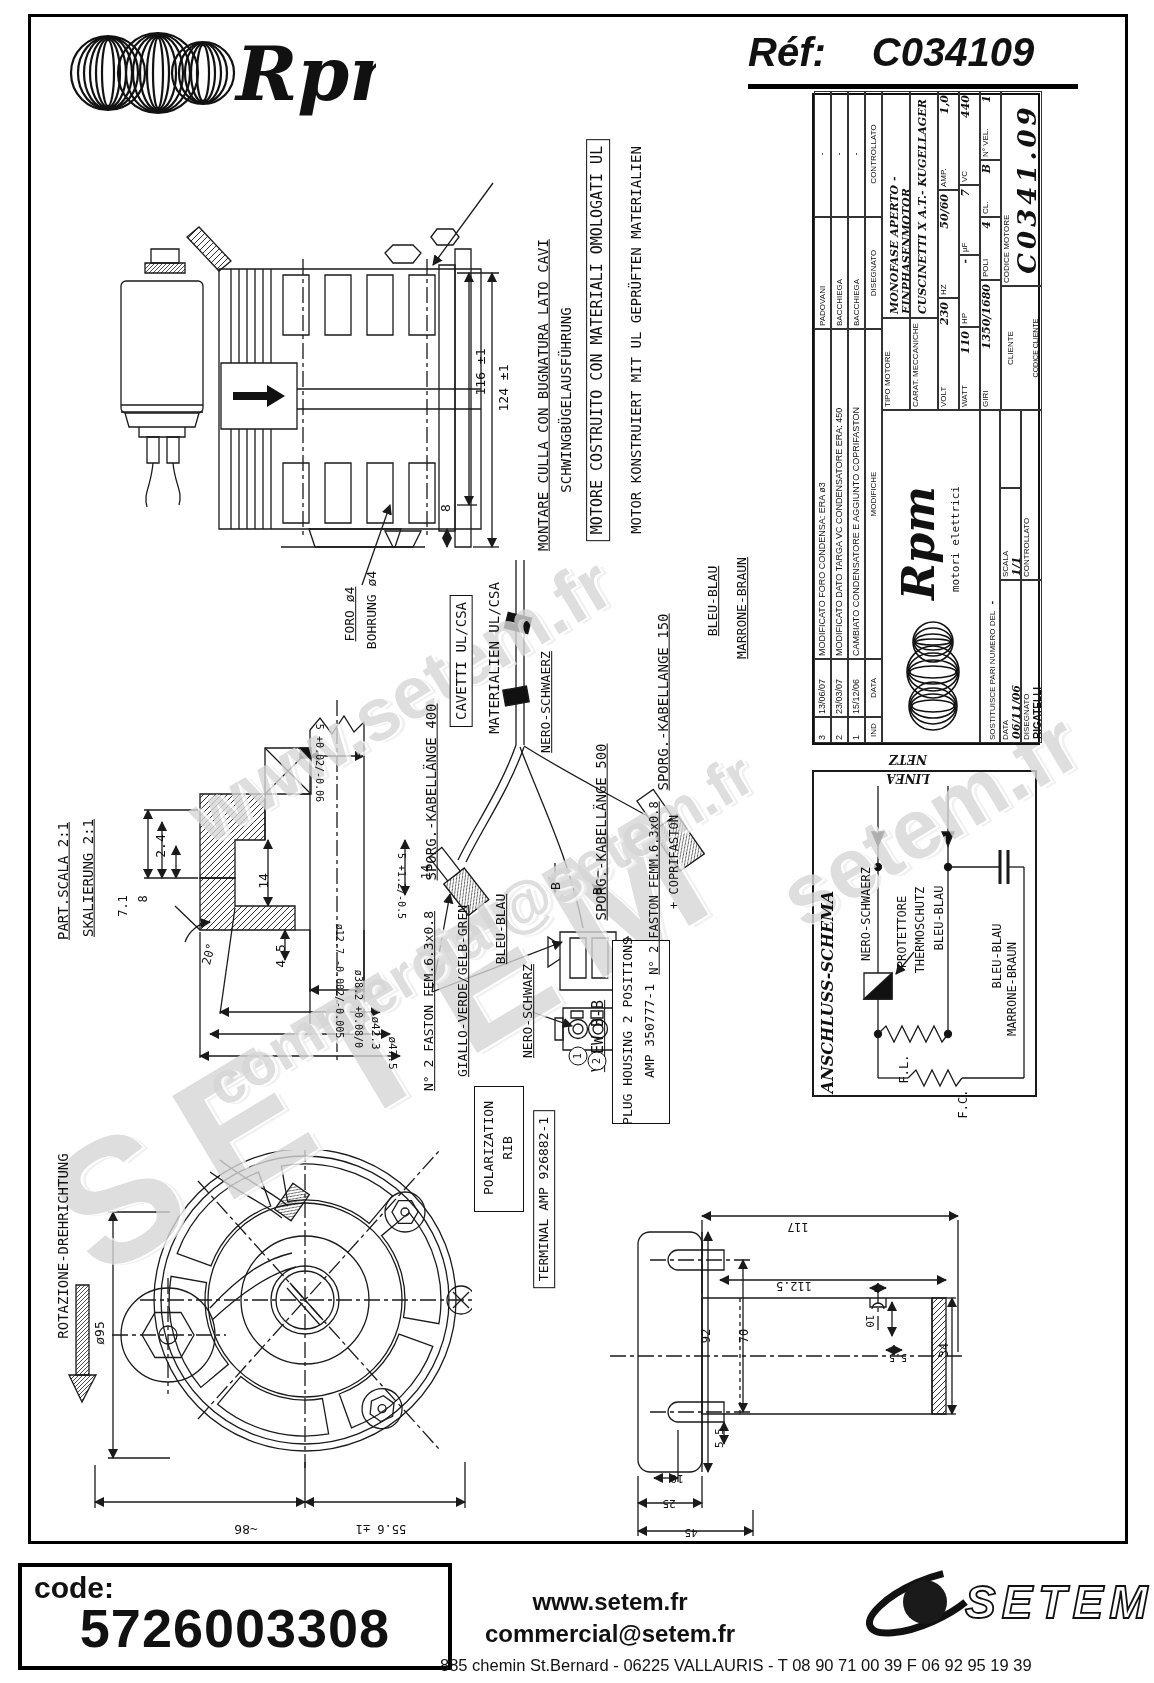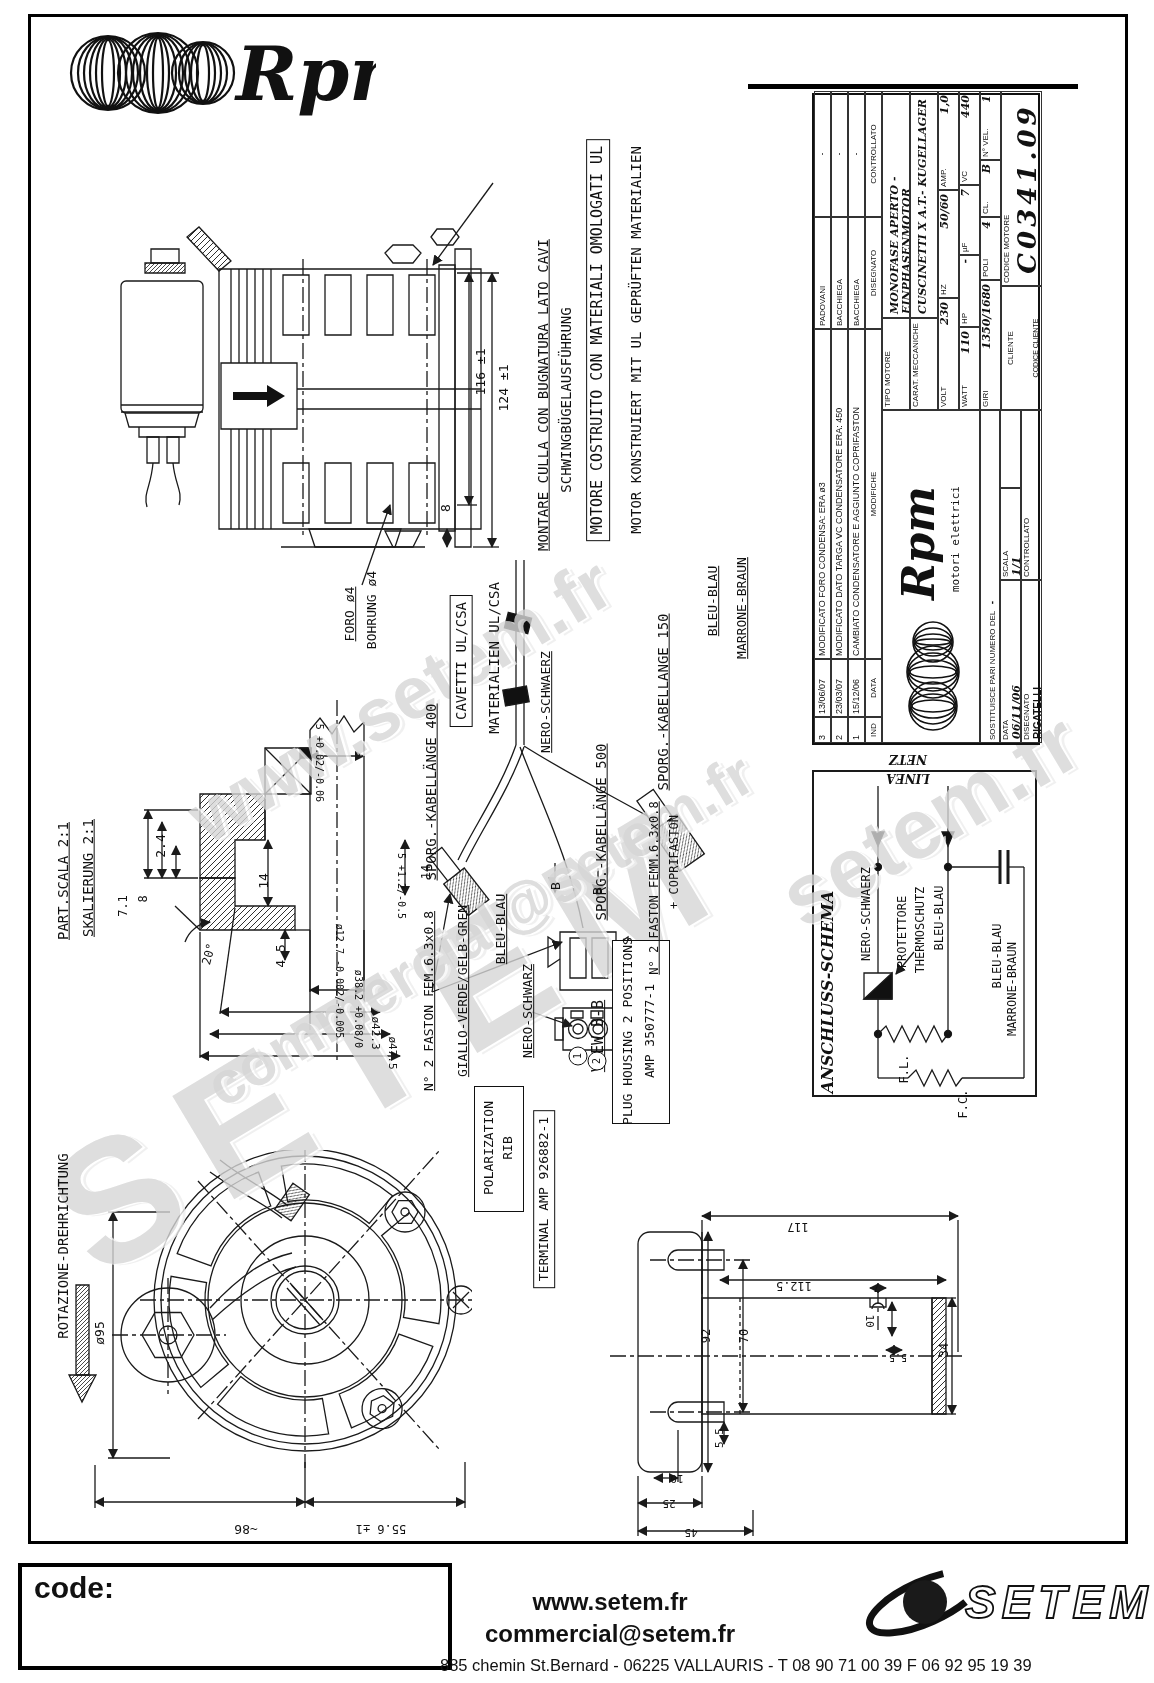--- a/index.html
+++ b/index.html
@@ -85,20 +85,23 @@
       <ellipse cx="122" cy="55" rx="5" ry="35"></ellipse>
       <circle cx="167" cy="55" r="31"></circle>
       <ellipse cx="167" cy="55" rx="24" ry="30"></ellipse>
         <ellipse cx="167" cy="55" rx="18" ry="30"></ellipse>
       <ellipse cx="167" cy="55" rx="12" ry="29"></ellipse>
         <ellipse cx="167" cy="55" rx="6" ry="28"></ellipse>
     </g>
     <text x="200" y="82" style="font-family:'DejaVu Serif',serif;font-style:italic;font-weight:bold;font-size:74px;fill:#111">Rpm</text>
   </svg>
 
+  <div class="ref-wrap">
+    <span>Réf:</span><span class="rv">C034109</span>
+  </div>
   <div class="ref-bar"></div>
 
   <div class="tb-wrap">
     <div class="tb">
 
       <div class="c rev" style="left:0;top:0;width:26px;height:17px">3</div>
       <div class="c rev" style="left:26px;top:0;width:58px;height:17px">13/06/07</div>
       <div class="c rev" style="left:84px;top:0;width:330px;height:17px">MODIFICATO FORO CONDENSA: ERA ø3</div>
       <div class="c rev" style="left:414px;top:0;width:112px;height:17px;font-size:8px">PADOVANI</div>
       <div class="c rev" style="left:526px;top:0;width:126px;height:17px;text-align:center">-</div>
@@ -606,20 +609,21 @@
       <div class="ann" style="left: 920px; top: 930px; font-size: 12px; transform: translate(-50%, -50%) rotate(-90deg);">THERMOSCHUTZ</div>
       <div class="ann" style="left: 939px; top: 918px; font-size: 12px; transform: translate(-50%, -50%) rotate(-90deg);">BLEU-BLAU</div>
       <div class="ann" style="left: 997px; top: 956px; font-size: 12px; transform: translate(-50%, -50%) rotate(-90deg);">BLEU-BLAU</div>
       <div class="ann" style="left: 1012px; top: 989px; font-size: 12px; transform: translate(-50%, -50%) rotate(-90deg);">MARRONE-BRAUN</div>
       <div class="ann" style="left: 904px; top: 1069px; font-size: 12px; transform: translate(-50%, -50%) rotate(-90deg);">F.L.</div>
       <div class="ann" style="left: 963px; top: 1104px; font-size: 12px; transform: translate(-50%, -50%) rotate(-90deg);">F.C.</div>
     </div>
 
   <div class="code-box">
     <span class="code-label">code:</span>
+    <span class="code-value">5726003308</span>
   </div>
   <div class="foot-web">www.setem.fr</div>
   <div class="foot-mail">commercial@setem.fr</div>
   <div class="foot-addr">885 chemin St.Bernard  -  06225 VALLAURIS  -  T 08 90 71 00 39   F 06 92 95 19 39</div>
 
   <svg class="draw" style="left:840px;top:1552px;z-index:9" width="314" height="104">
     <g transform="translate(85,50)">
       <g transform="rotate(-24)">
         <ellipse rx="60" ry="21" fill="none" stroke="#111" stroke-width="7" stroke-dasharray="200 60" stroke-dashoffset="-30"></ellipse>
       </g>

